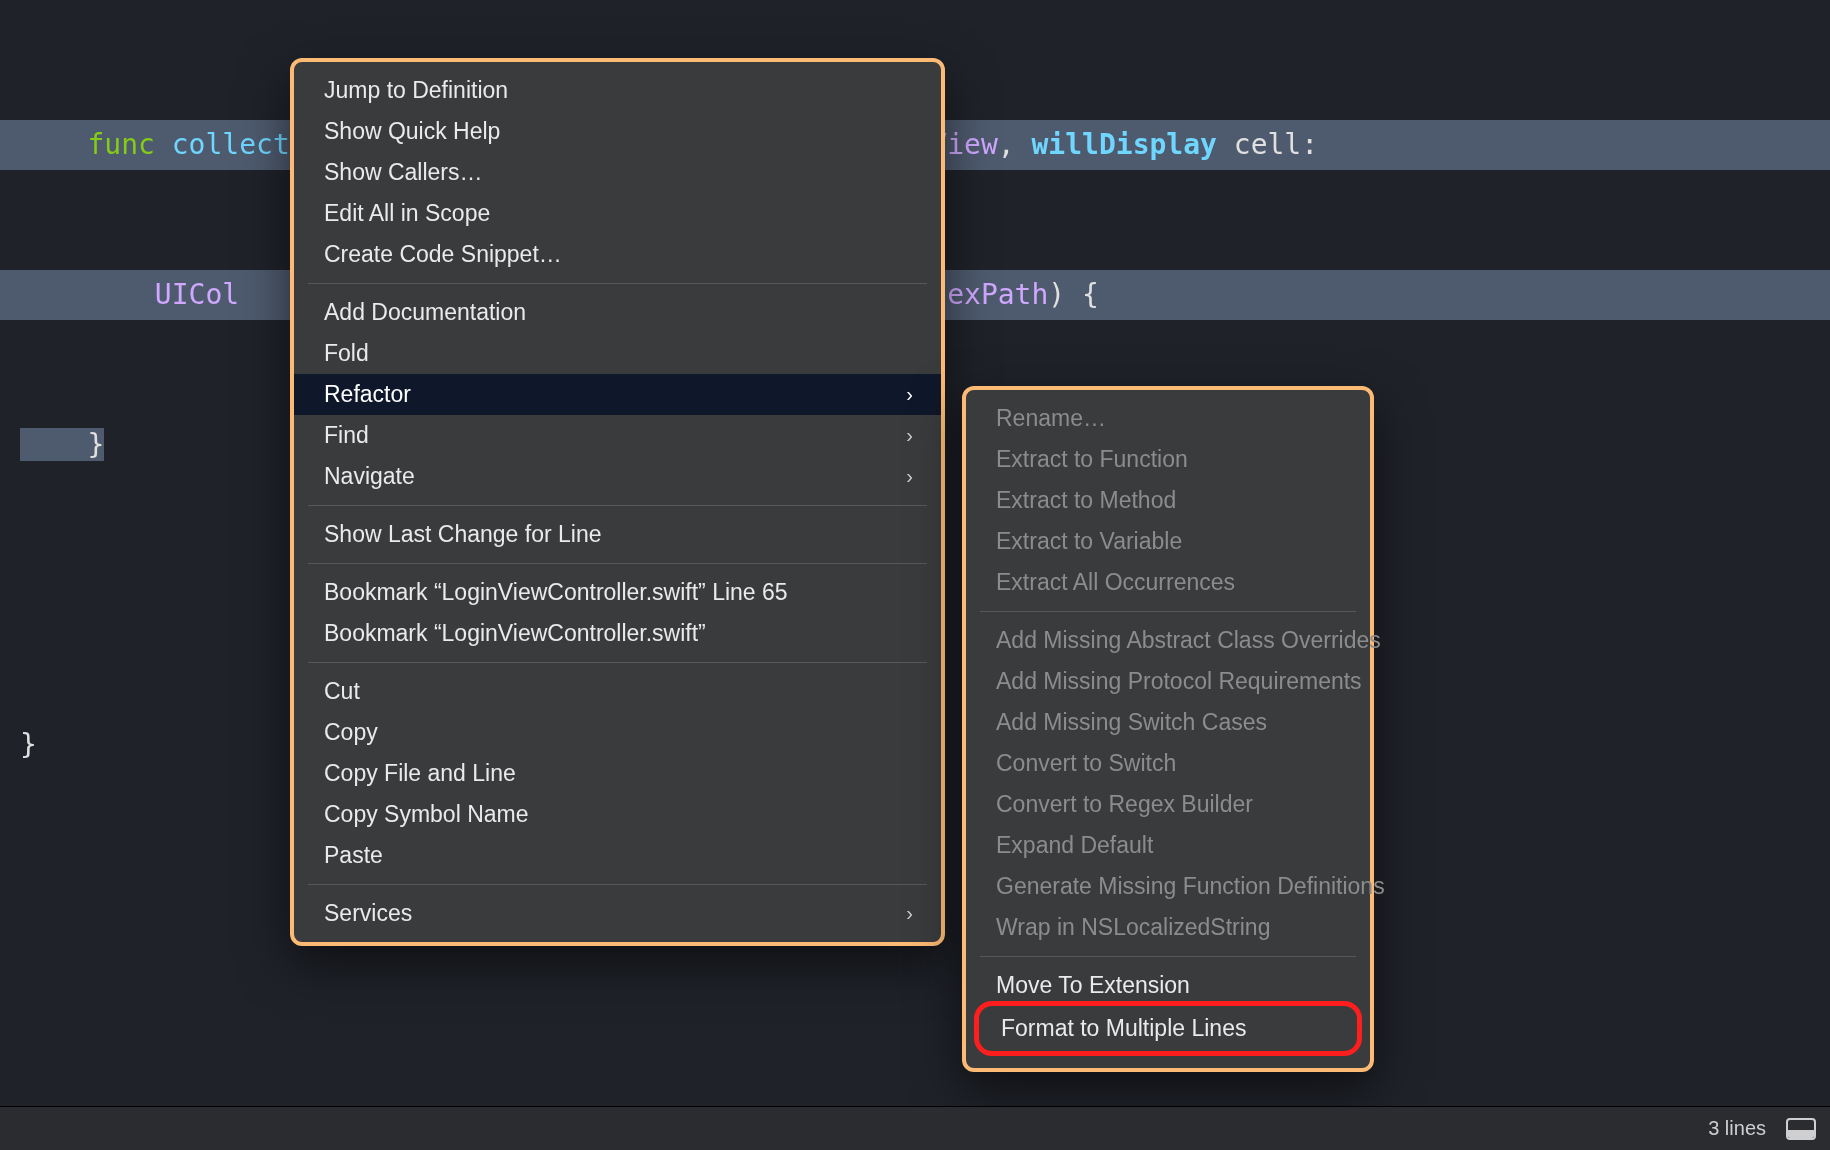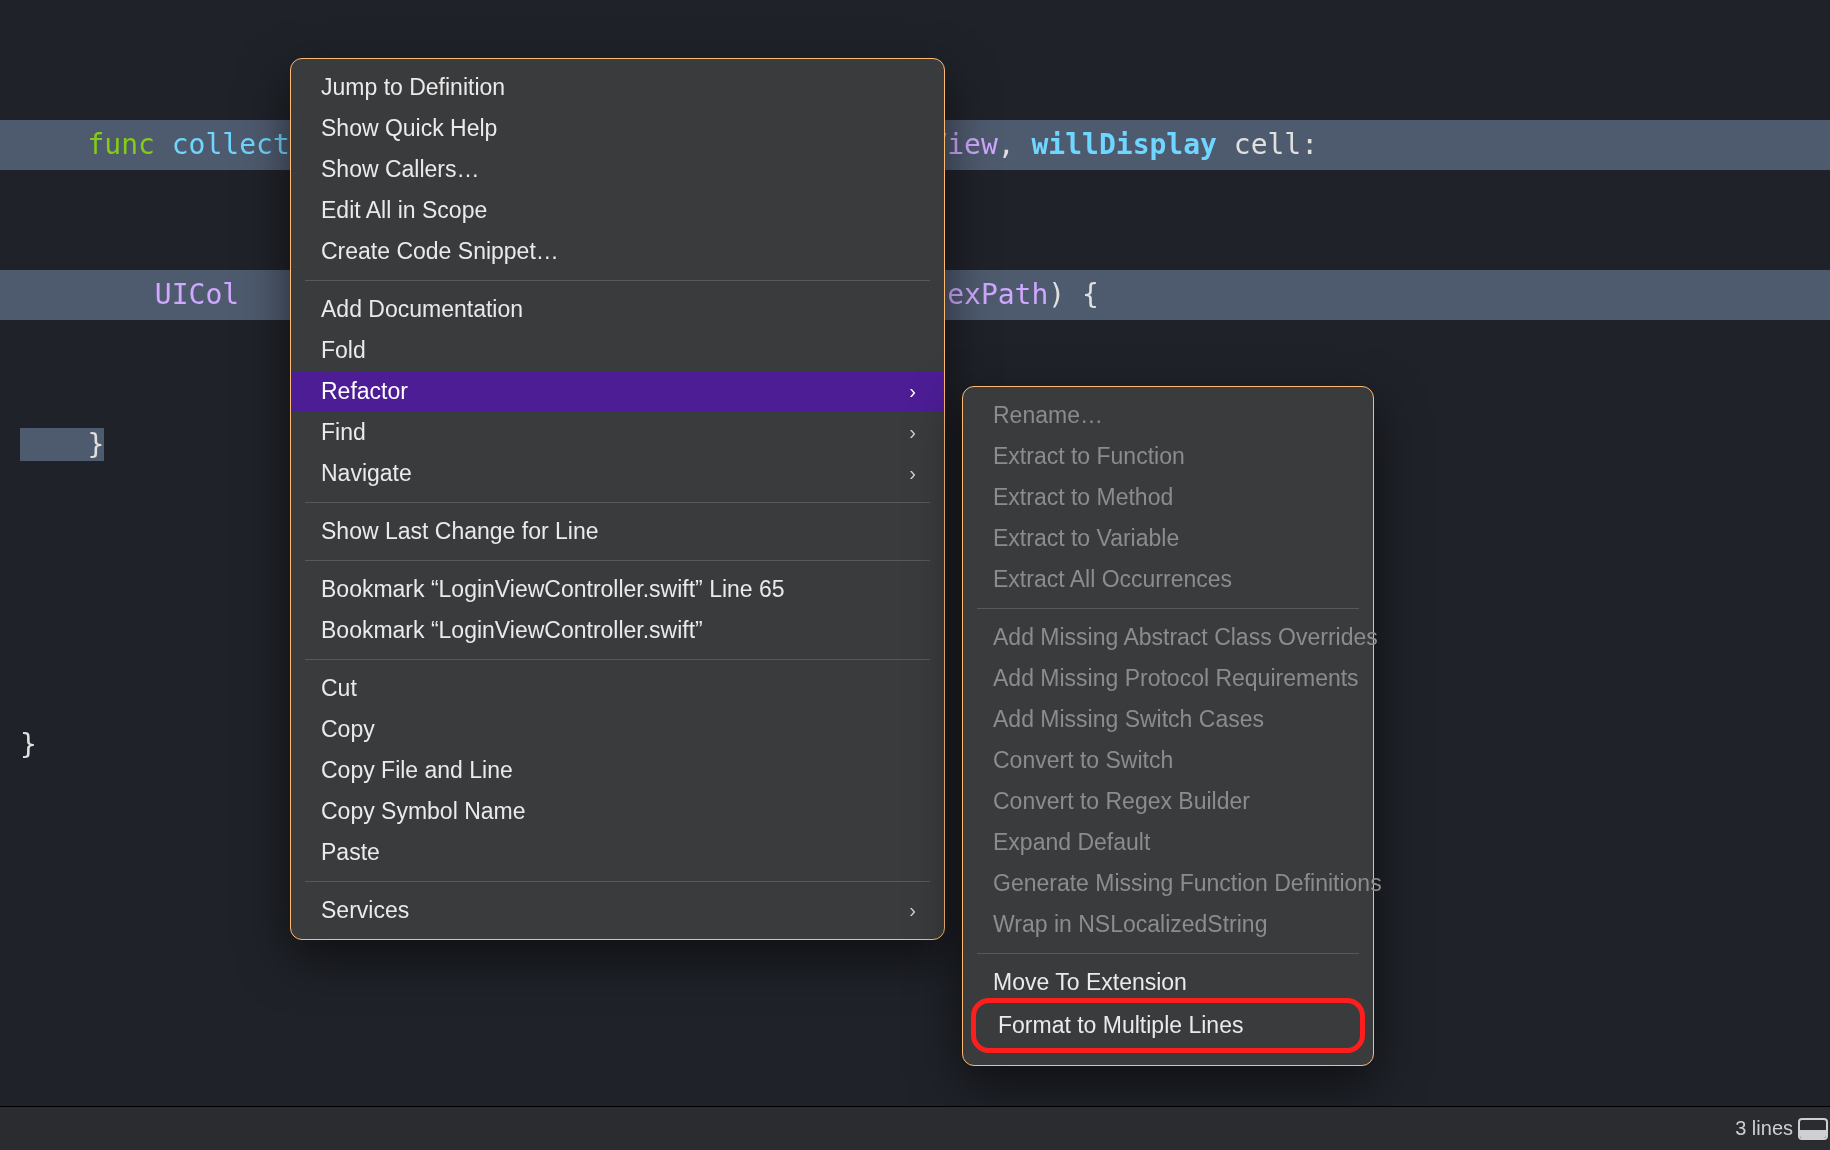--- a/index.html
+++ b/index.html
@@ -32,37 +32,37 @@
   .fn-name { color: #6fd6ff; }
   .type { color: #d0a8ff; }
   .param-ext { color: #6fd6ff; font-weight: bold; }
   .plain { color: #e0e0e0; }
   .punc { color: #e0e0e0; }
 
   
   .menu {
     position: absolute;
     background: #3a3b3d;
-    border: 1px solid #fdba74;
+    border: 4px solid #fdba74;
     border-radius: 12px;
     box-shadow: 0 18px 50px rgba(0,0,0,0.55);
     padding: 8px 0;
     font-size: 23px;
   }
   .menu-item {
     display: flex;
     align-items: center;
     justify-content: space-between;
     padding: 7px 28px 7px 30px;
     color: #eaeaea;
     cursor: default;
     white-space: nowrap;
   }
   .menu-item.highlighted {
-    background: #4c1d95;
+    background: #0f172a;
     color: #ffffff;
   }
   .menu-item.disabled {
     color: #8b8c8e;
   }
   .menu-sep {
     height: 1px;
     background: #57585a;
     margin: 8px 14px;
   }
@@ -88,24 +88,24 @@
   
   .statusbar {
     position: absolute;
     left: 0; right: 0; bottom: 0;
     height: 44px;
     background: #2a2c30;
     border-top: 1px solid #000;
     display: flex;
     align-items: center;
     justify-content: flex-end;
-    padding: 0 2px;
+    padding: 0 14px;
     font-size: 20px;
     color: #cfcfd1;
-    gap: 5px;
+    gap: 20px;
   }
   .panel-icon {
     width: 30px; height: 22px;
     border: 2px solid #cfcfd1;
     border-radius: 4px;
     position: relative;
   }
   .panel-icon::after {
     content: "";
     position: absolute;

